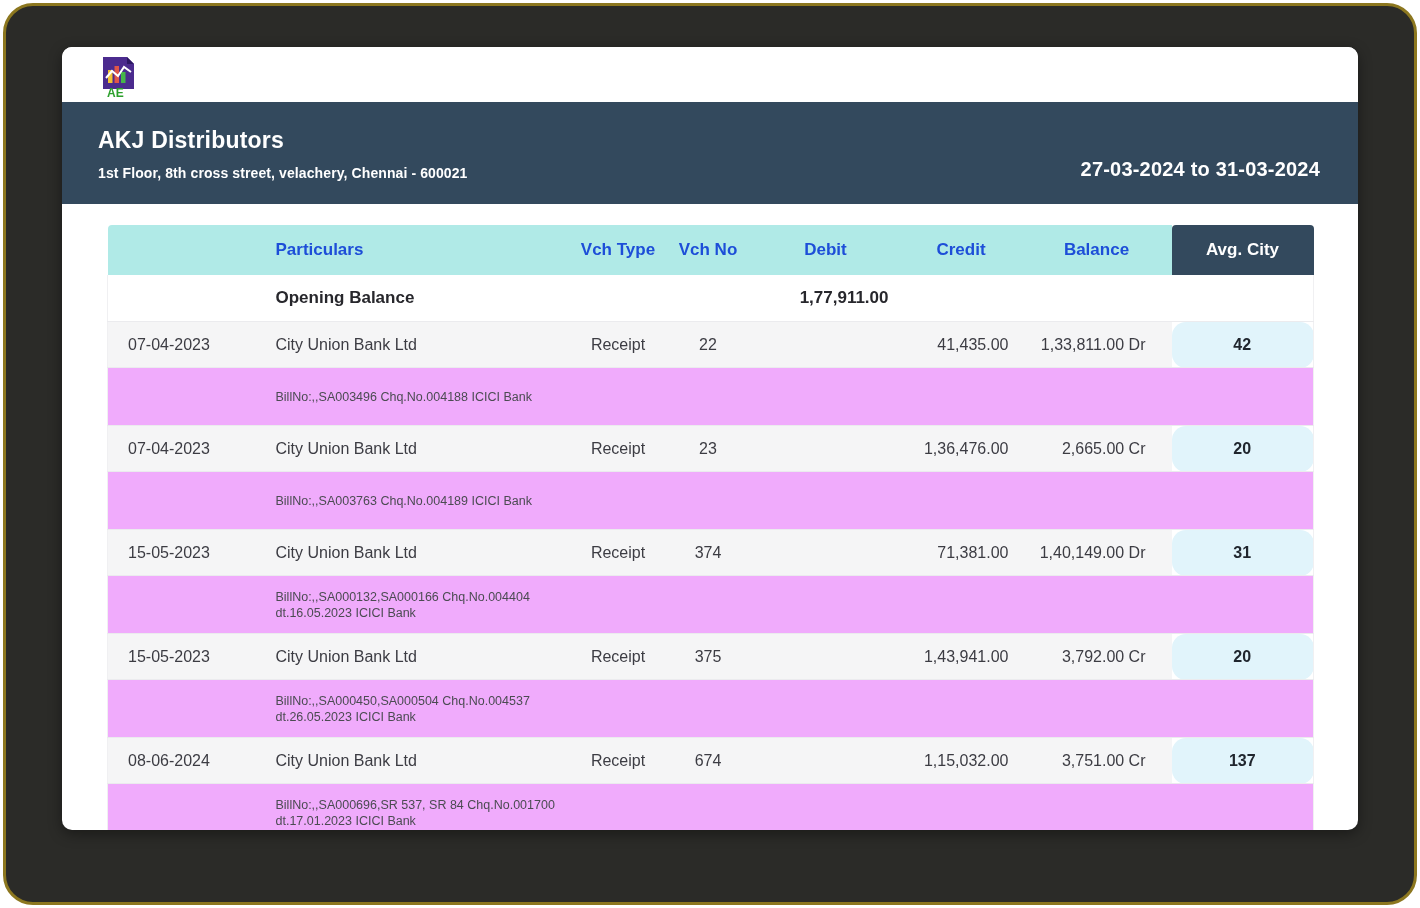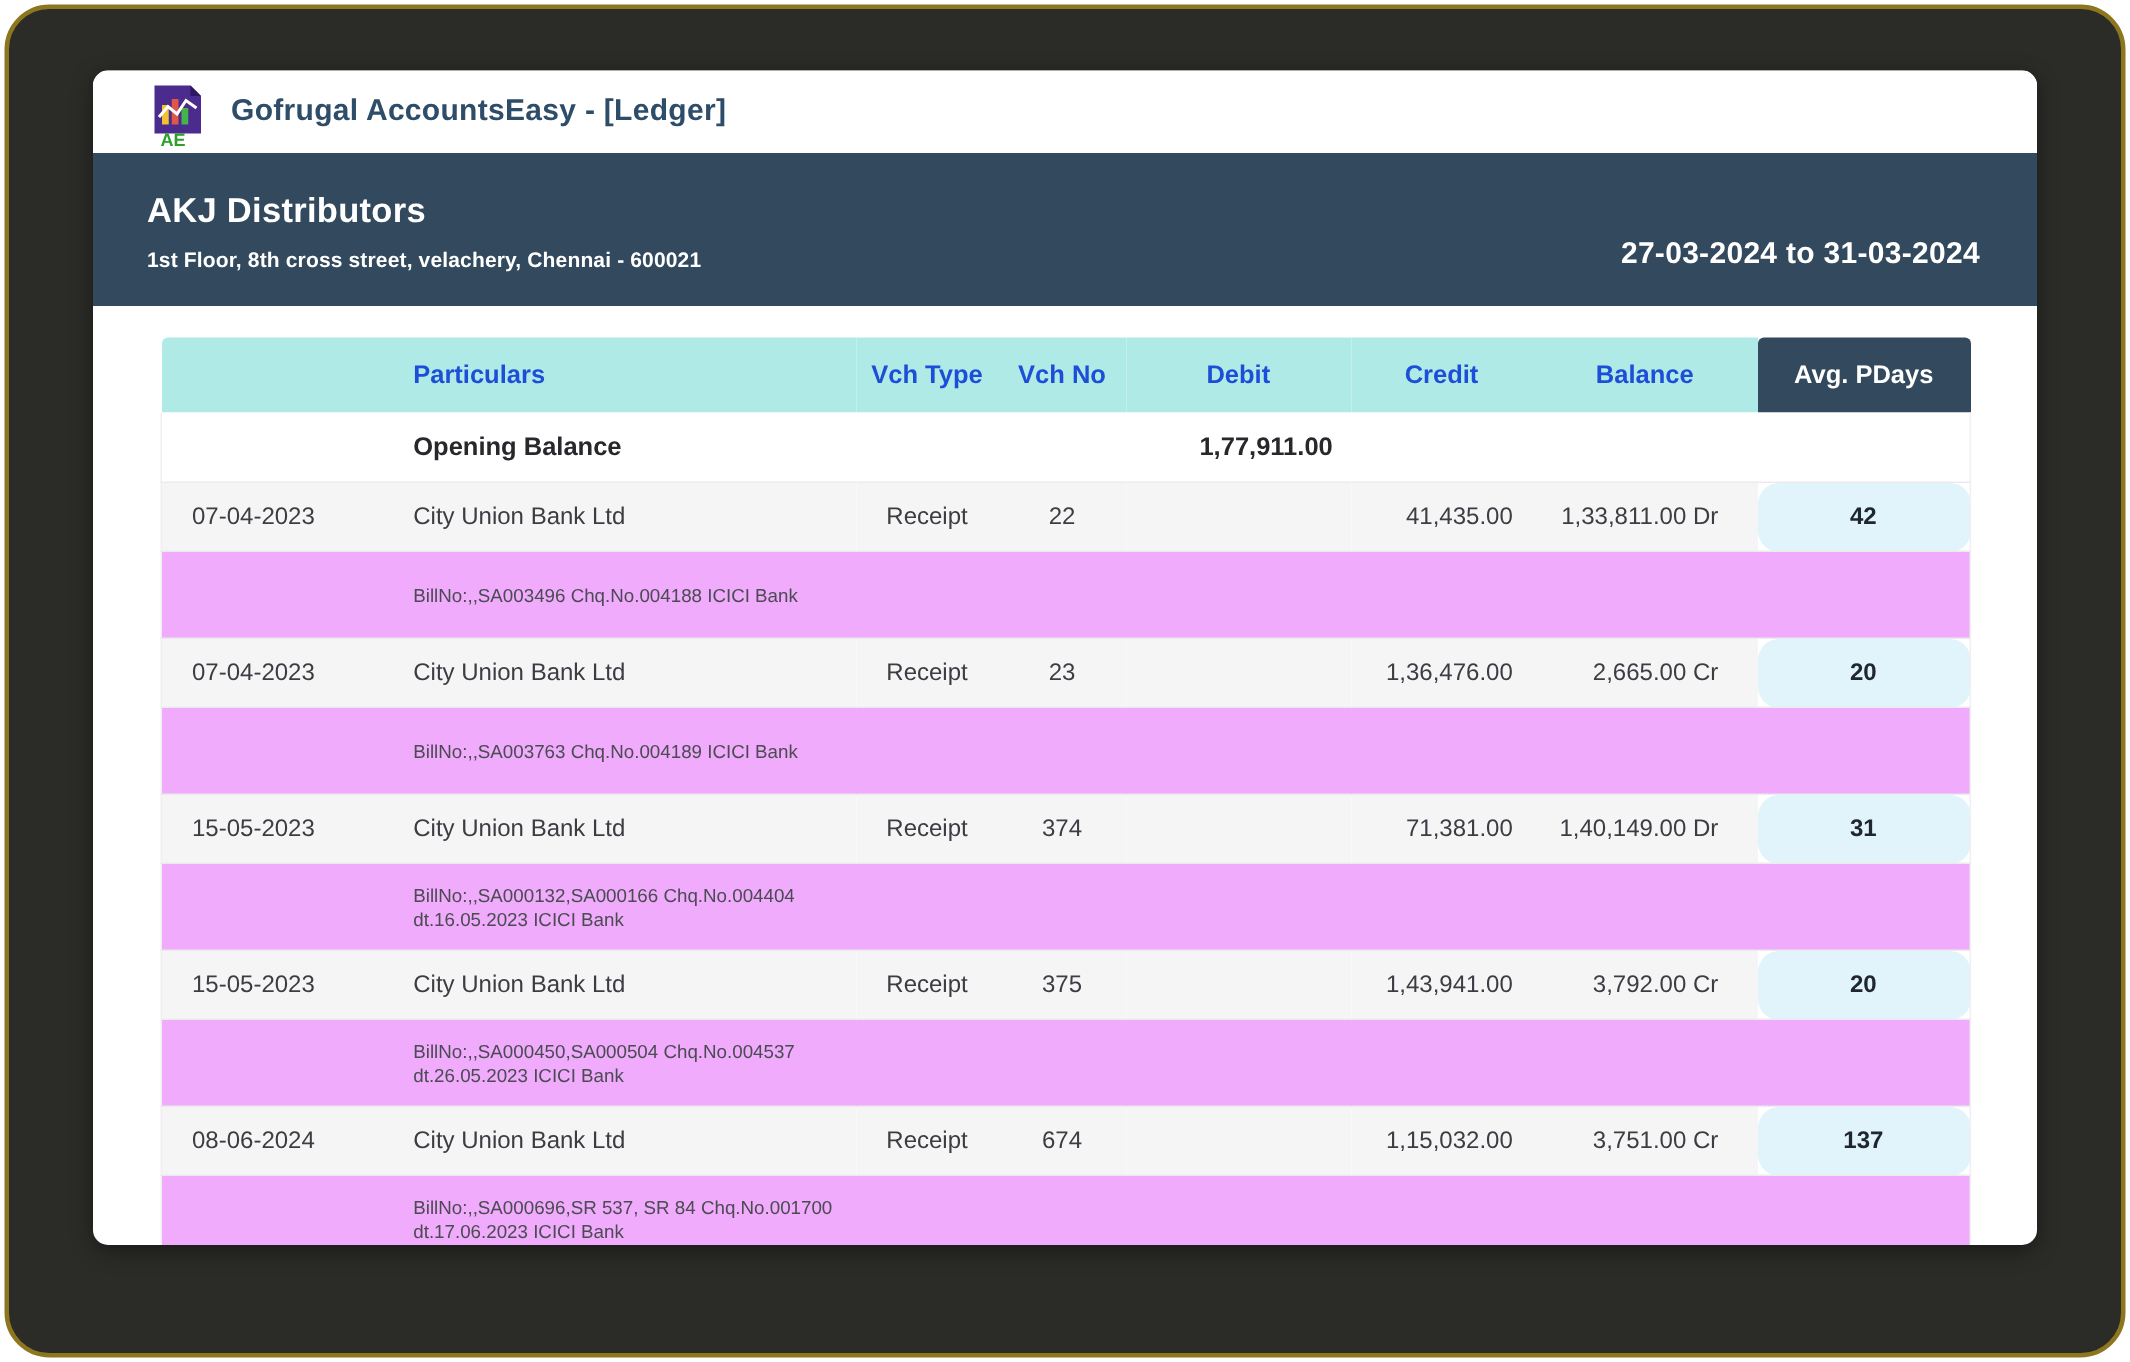--- a/index.html
+++ b/index.html
@@ -78,21 +78,20 @@
       <svg width="36" height="44" viewBox="0 0 36 44">
         <path d="M3 2 h24 l7 7 v25 h-31 z" fill="#4b2b8e"></path>
         <path d="M27 2 l7 7 h-7 z" fill="#2c1763"></path>
         <rect x="8" y="15" width="4.5" height="13" fill="#f2c233"></rect>
         <rect x="14.5" y="11" width="4.5" height="17" fill="#e05648"></rect>
         <rect x="21" y="17" width="4.5" height="11" fill="#45b54a"></rect>
         <polyline points="6,23 12,16 18,21 24,12 31,17" stroke="#ffffff" stroke-width="2" fill="none"></polyline>
         <text x="7" y="42" font-size="12" font-weight="bold" fill="#2ca02c">AE</text>
       </svg>
     </span>
-    <span class="app-title">Gofrugal AccountsEasy - [Ledger]</span>
   </div>
 
   <div class="appheader">
     <div>
       <div class="company">AKJ Distributors</div>
       <div class="address">1st Floor, 8th cross street, velachery, Chennai - 600021</div>
     </div>
     <div class="daterange">27-03-2024 to 31-03-2024</div>
   </div>
 
@@ -110,21 +109,21 @@
       </colgroup>
       <thead>
         <tr>
           <th class="h-first"></th>
           <th class="h-part">Particulars</th>
           <th class="h-center">Vch Type</th>
           <th class="h-center">Vch No</th>
           <th class="h-center">Debit</th>
           <th class="h-center">Credit</th>
           <th class="h-center">Balance</th>
-          <th class="h-pdays">Avg. PDays</th>
+          <th class="h-pdays">Avg. City</th>
         </tr>
       </thead>
       <tbody>
         <tr class="open">
           <td class="t-date"></td>
           <td class="t-part">Opening Balance</td>
           <td class="t-center"></td>
           <td class="t-center"></td>
           <td class="t-debit">1,77,911.00</td>
           <td class="t-credit"></td>
@@ -215,21 +214,21 @@
           <td class="t-center">674</td>
           <td class="t-debit"></td>
           <td class="t-credit">1,15,032.00</td>
           <td class="t-bal">3,751.00 Cr</td>
           <td class="t-pdays">137</td>
         </tr>
         <tr class="detail">
           <td></td>
           <td colspan="6" class="detail-cell">
             <span>BillNo:,,SA000696,SR 537, SR 84 Chq.No.001700</span>
-            <span>dt.17.06.2023 ICICI Bank</span>
+            <span>dt.17.01.2023 ICICI Bank</span>
           </td>
           <td></td>
         </tr>
       </tbody>
     </table>
   </div>
 
 </div>
 
 </body></html>

